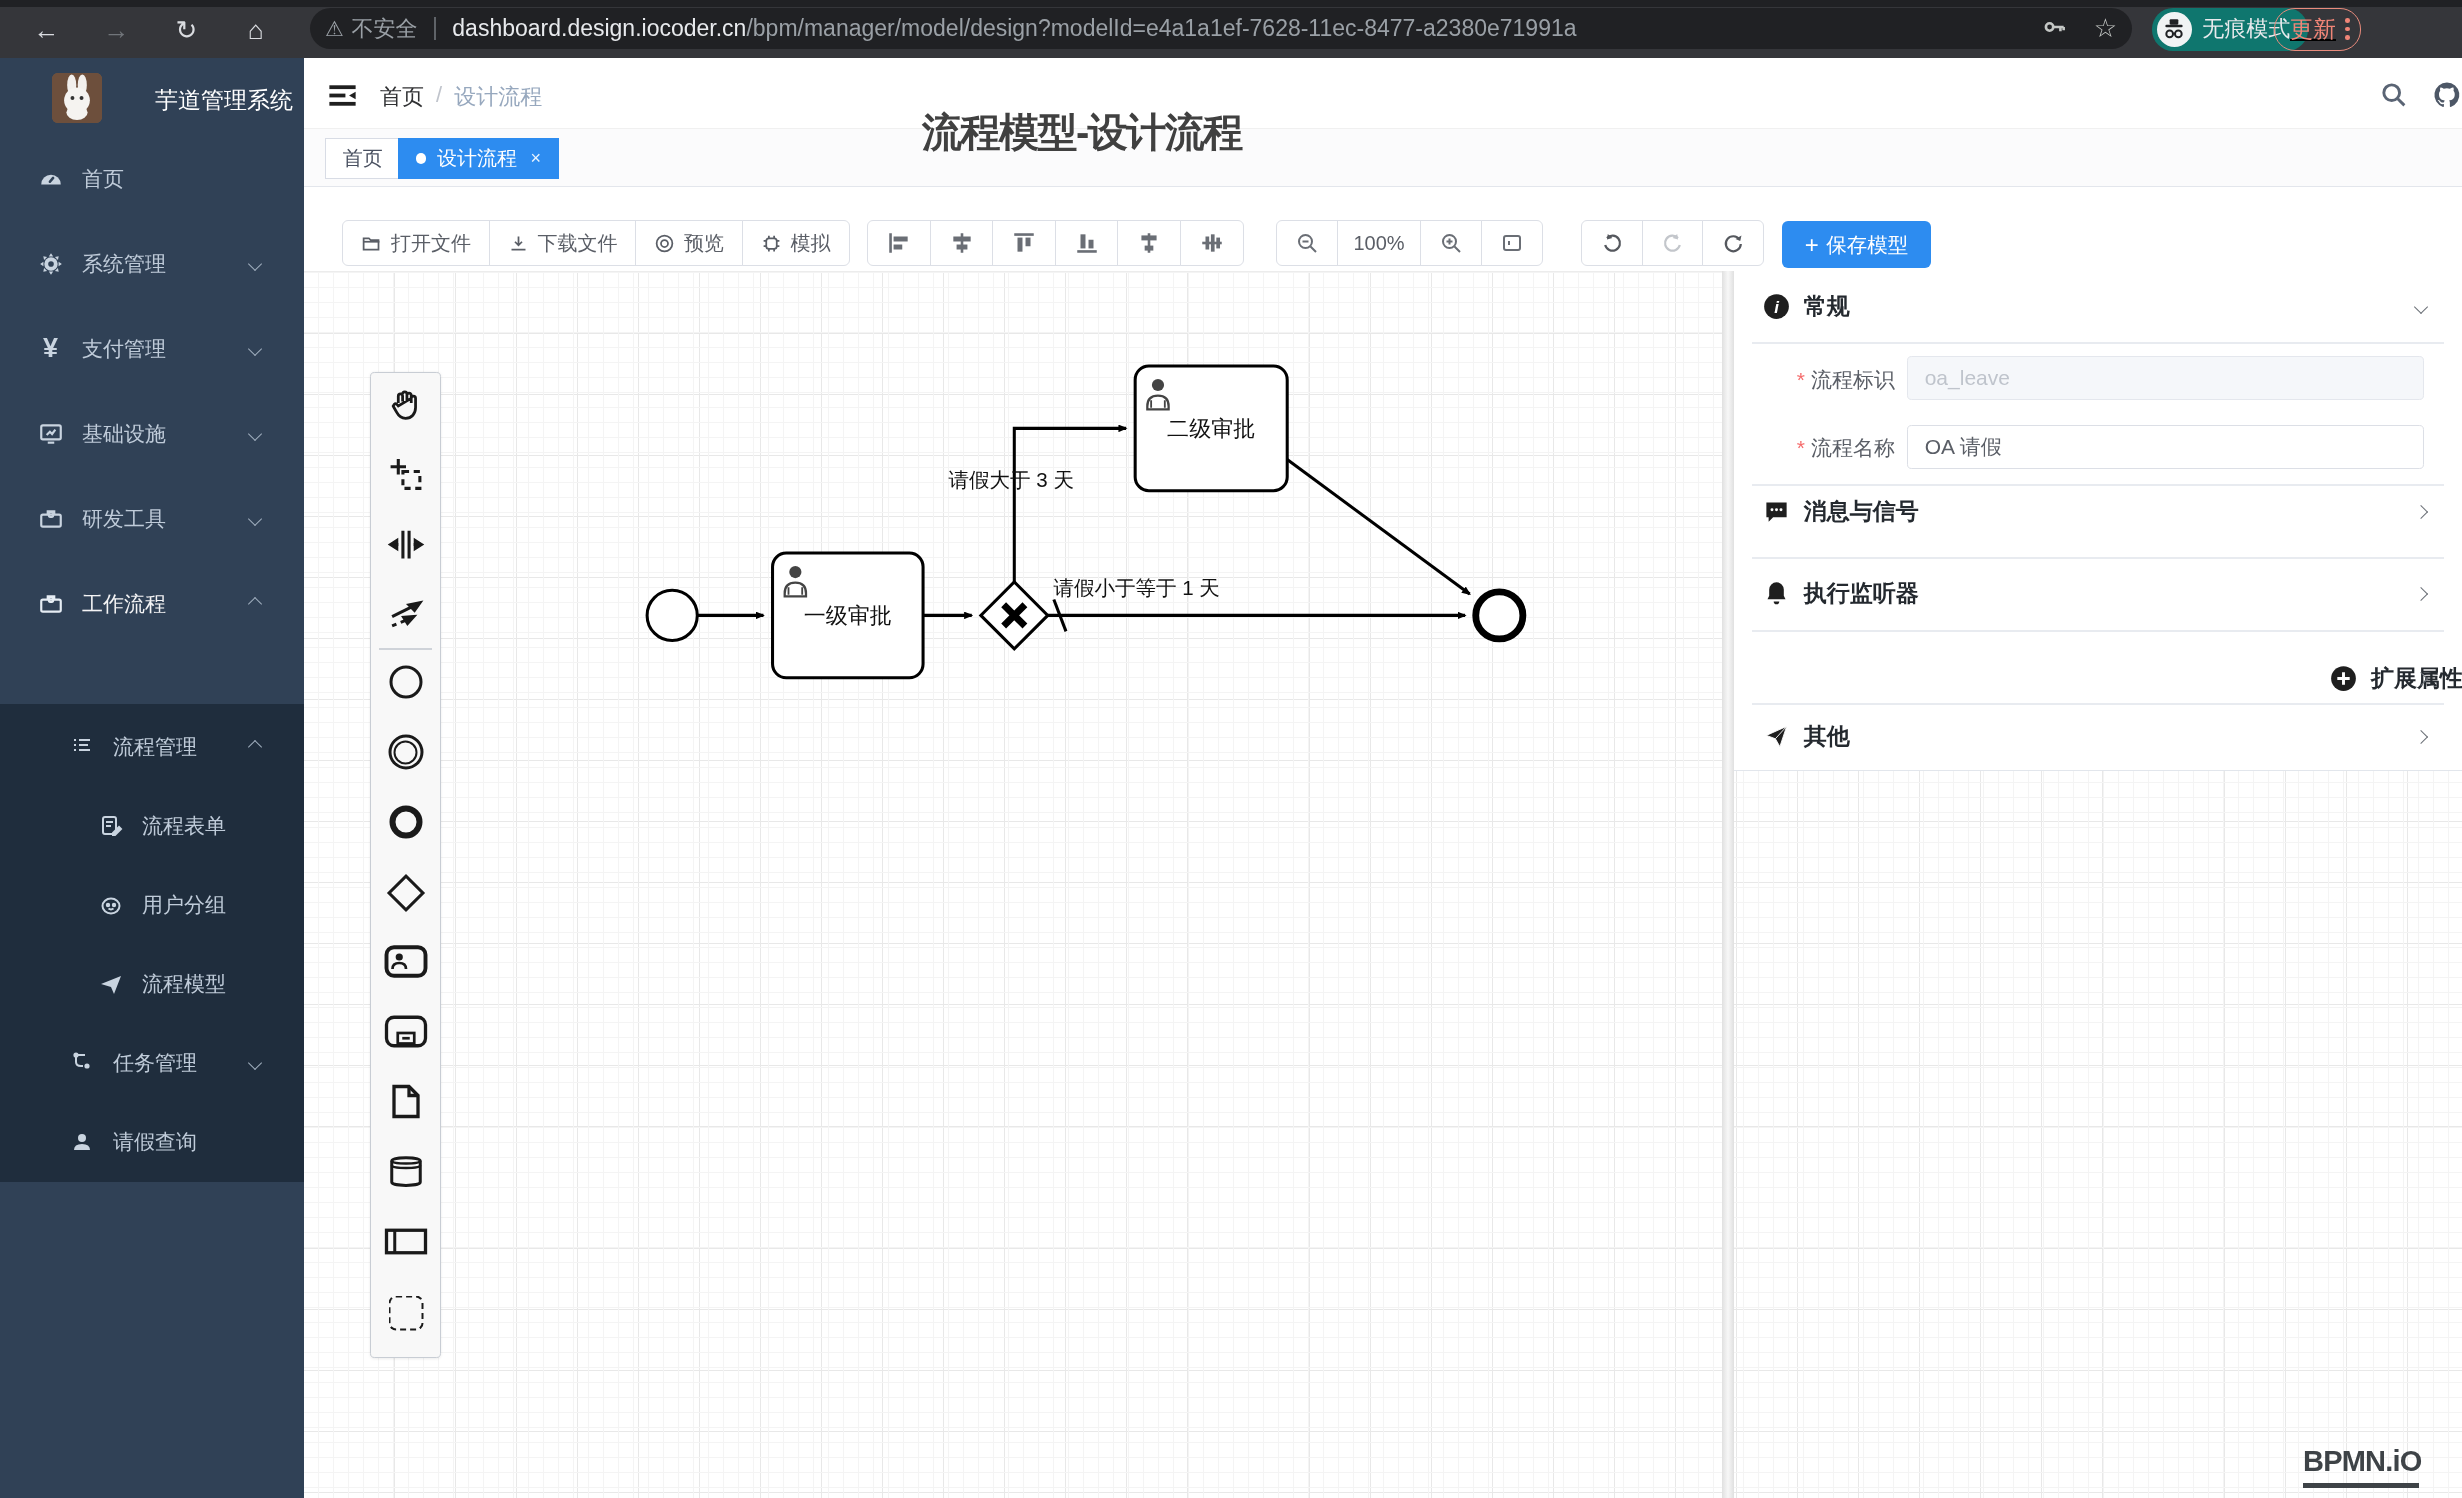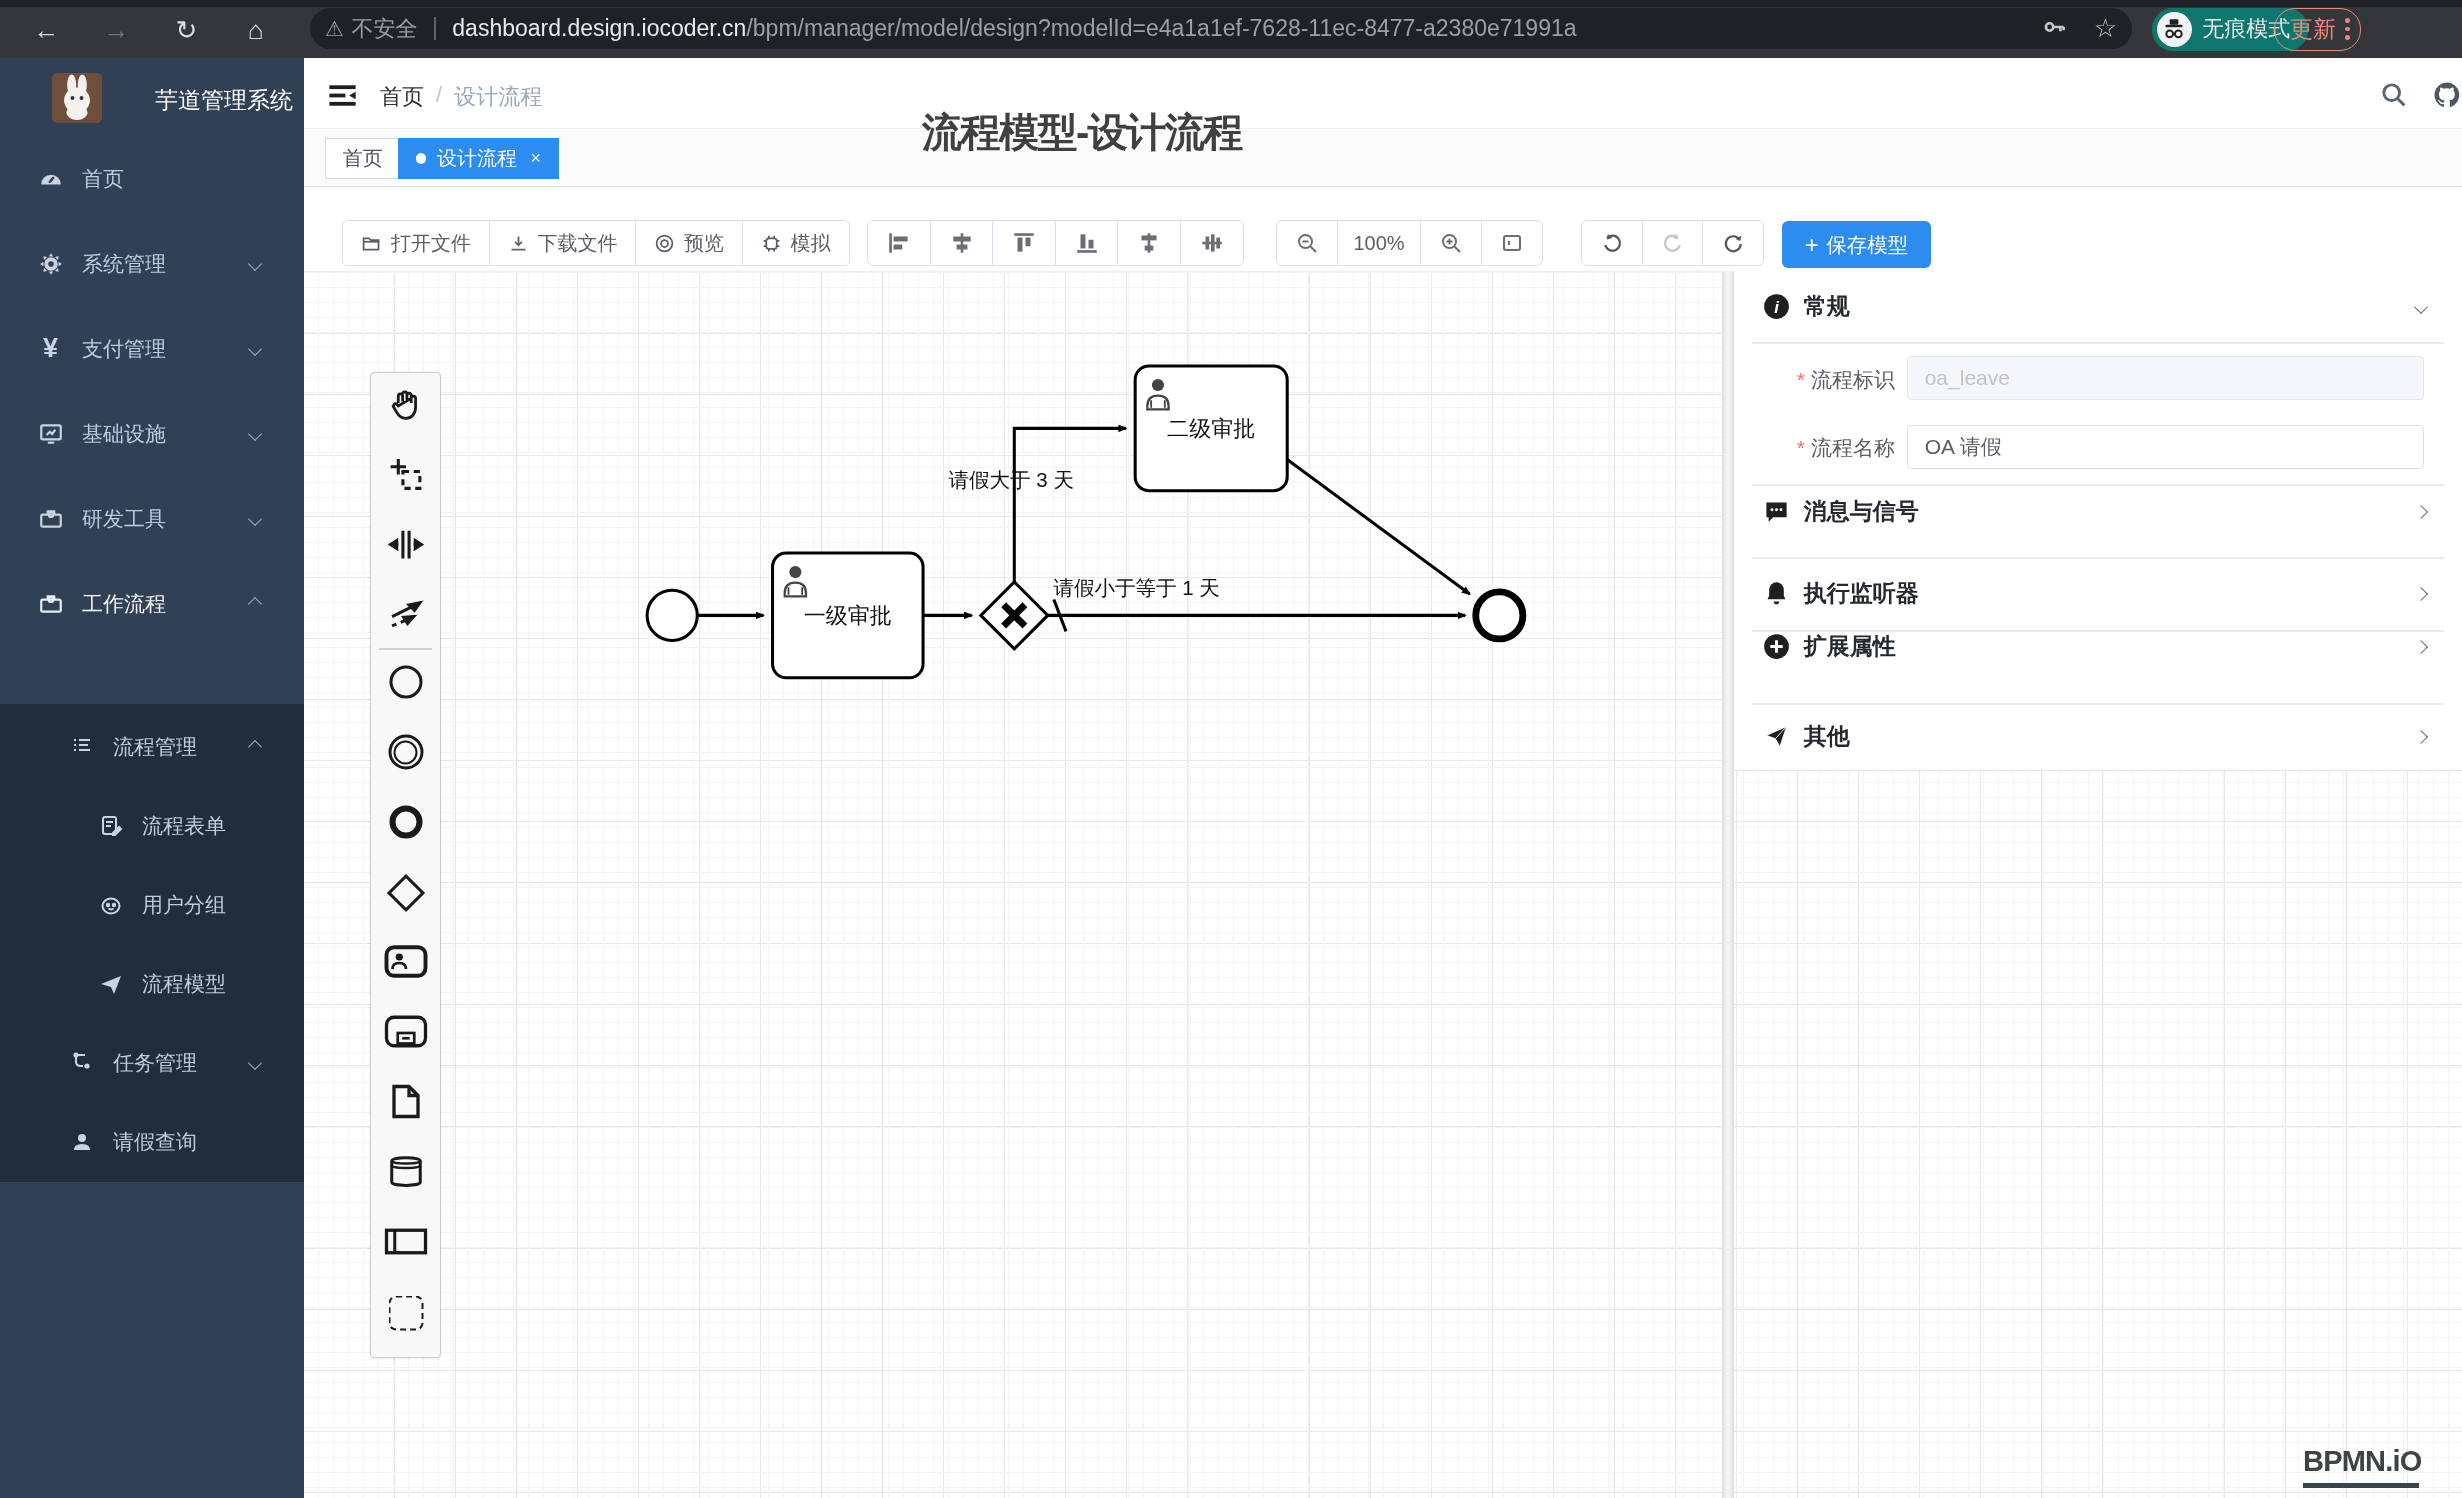--- a/index.html
+++ b/index.html
@@ -19,21 +19,21 @@
   #url-pill .sep { width:1.5px; height:23px; background:#5f6368; margin:0 16.7px; }
   #url-pill .host { color:#e8eaed; font-size:23px; white-space:nowrap; }
   #url-pill .path { color:#9aa0a6; font-size:23px; white-space:nowrap; }
   #url-pill .spacer { flex:1; }
   #incog { left:2152px; top:7.6px; height:43px; border-radius:21px; background:#0f766e;
     display:flex; align-items:center; padding:0 18px 0 4.6px; }
   #incog .circ { width:35px; height:35px; border-radius:50%; background:#f1f3f4;
     margin-right:10.6px; display:flex; align-items:center; justify-content:center; }
   #incog .lbl { color:#e8eaed; font-size:22px; }
   #update-pill { left:2274px; top:7.6px; height:43px; border:1.5px solid #e98b7c;
-    border-radius:21px; display:flex; align-items:center; padding:0 10.6px 0 15px; }
+    border-radius:21px; display:flex; align-items:center; padding:0 10.6px 0 15px;text-decoration:underline; }
   #update-pill .lbl { color:#f08577; font-size:23px; margin-right:9px; }
   .kebab { display:inline-flex; flex-direction:column; gap:3.8px; }
   .kebab i { width:4.6px; height:4.6px; border-radius:50%; background:#f08577; }
 
   
   #sidebar { left:0; top:58px; width:304px; height:1440px; background:#304156; }
   #side-logo { left:52px; top:15px; width:50px; height:50px; border-radius:6px;
     background:#7a5c44; overflow:hidden; }
   #side-title { left:120px; top:27px; color:#fff; font-size:23px; font-weight:normal;margin-left:35px; }
   .mitem { left:0; width:304px; height:85px; display:flex; align-items:center;
@@ -669,21 +669,21 @@
       <svg width="27" height="27" viewBox="0 0 24 24" fill="#1f1f1f">
           <path d="M12 2a6.5 6.5 0 0 0-6.5 6.5V14L4 17h16l-1.5-3V8.5A6.5 6.5 0 0 0 12 2z"></path>
           <path d="M9.5 19a2.5 2.5 0 0 0 5 0z"></path>
         </svg>
     </span>
     <span class="plabel">执行监听器</span>
     <span class="chev right"></span>
   </div>
   <div class="pdivider" style="top:359px;"></div>
 
-  <div class="prow" style="top:340px;height:71px;">
+  <div class="prow" style="top:372px;height:71px;justify-content:flex-end;">
     <span class="pico">
       <svg width="27" height="27" viewBox="0 0 24 24">
           <circle cx="12" cy="12" r="11" fill="#1f1f1f"></circle>
           <path d="M12 6.5v11M6.5 12h11" stroke="#fff" stroke-width="2.6"></path>
         </svg>
     </span>
     <span class="plabel">扩展属性</span>
     <span class="chev right"></span>
   </div>
   <div class="pdivider" style="top:432px;"></div>

